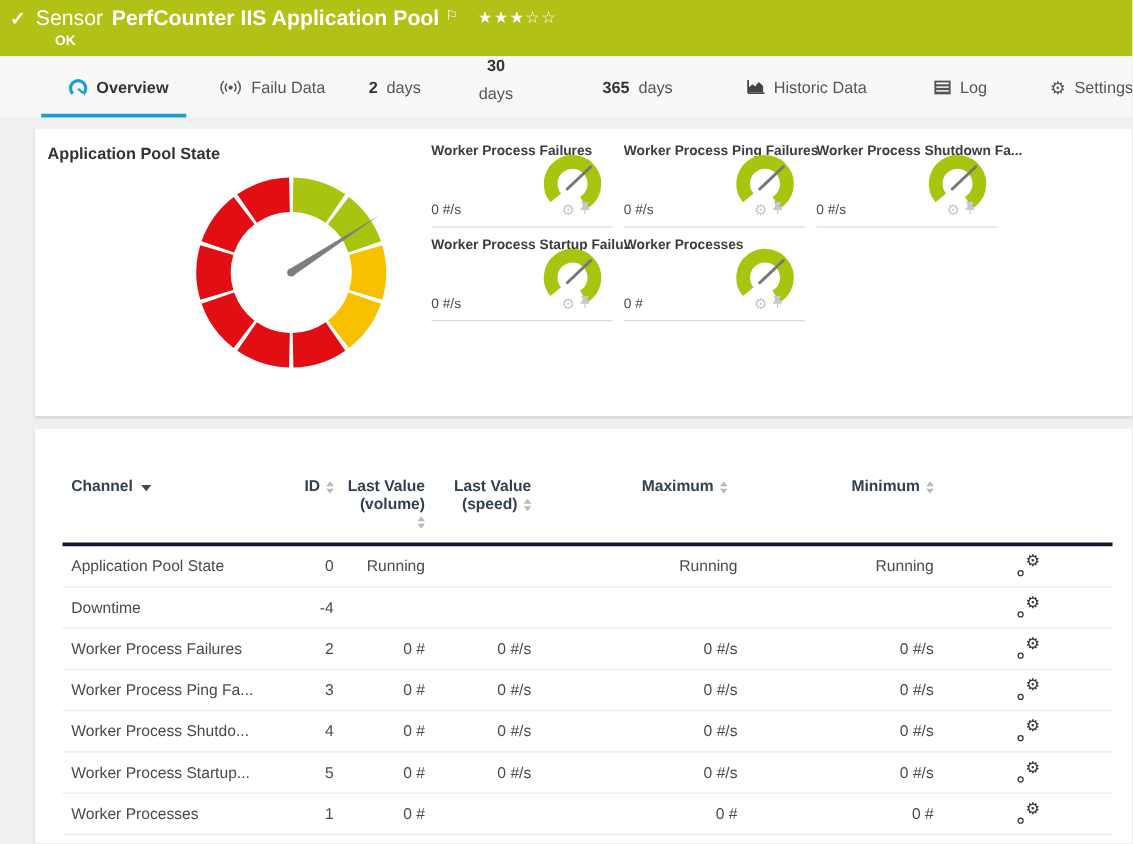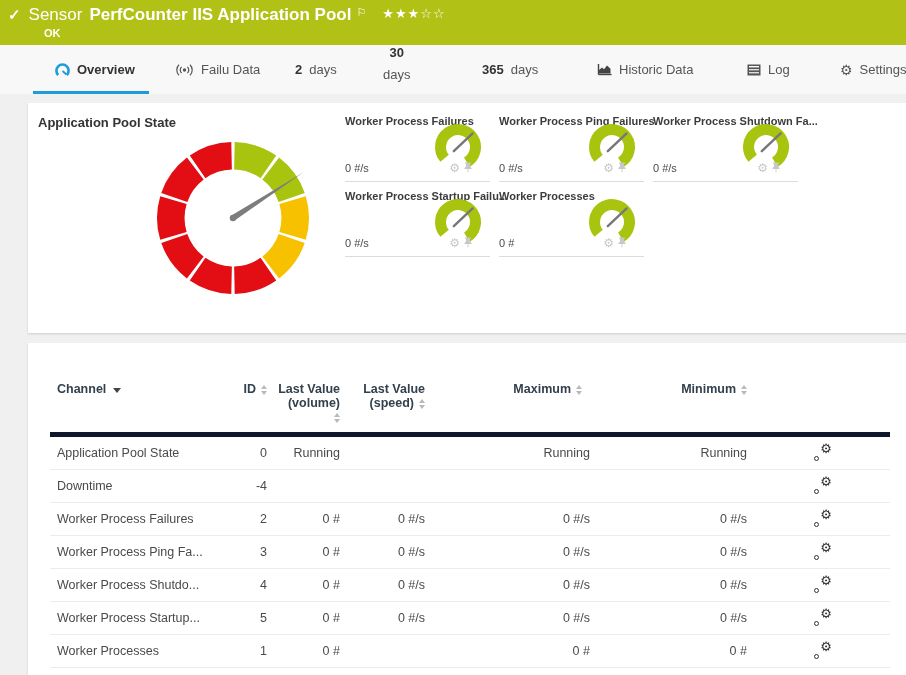--- a/index.html
+++ b/index.html
@@ -44,21 +44,21 @@
   .tiles{position:absolute;left:317px;top:9px;width:470px;display:flex;flex-wrap:wrap;}
   .tile{position:relative;width:145px;height:70px;margin-right:9px;margin-bottom:5px;border-bottom:1px solid #DCDCDC;}
   .tile-title{font-size:11px;font-weight:bold;color:#3C3C3C;white-space:nowrap;padding-top:3px;}
   .mini-svg{position:absolute;left:85px;top:8px;width:56px;height:52px;}
   .mini-arc{stroke:var(--green);}
   .tile-val{position:absolute;left:0;bottom:7px;font-size:11px;color:#4A4A4A;}
   .tile-icons{position:absolute;right:18px;bottom:4px;display:flex;align-items:center;gap:4px;}
 
   
   .tbl{position:absolute;left:22px;top:37px;width:840px;font-size:12.5px;}
-  .thead{display:flex;height:57px;border-bottom:5px solid #0f172a;color:#33414E;font-weight:bold;}
+  .thead{display:flex;height:57px;border-bottom:3px solid #0f172a;color:#33414E;font-weight:bold;}
   .thead .td{padding-top:2px;}
   .tr{display:flex;height:33px;align-items:center;border-bottom:1px solid #ECECEC;color:#4A4A4A;}
   .td{flex:none;}
   .td.ch{width:170px;padding-left:7px;text-align:left;}
   .td.id{width:47px;text-align:right;}
   .td.v{width:73px;text-align:right;}
   .td.s{width:85px;text-align:right;}
   .td.mn{width:165px;text-align:right;}
   .td.mx{width:157px;text-align:right;}
   .td.set{flex:1;text-align:right;padding-right:58px;}

